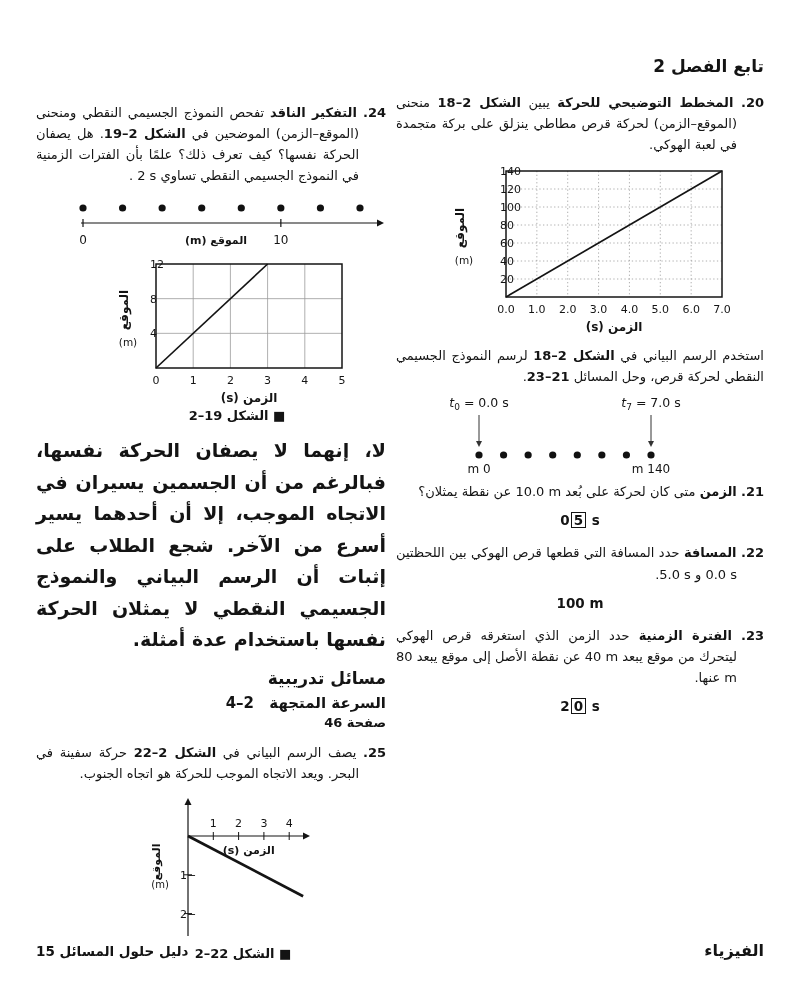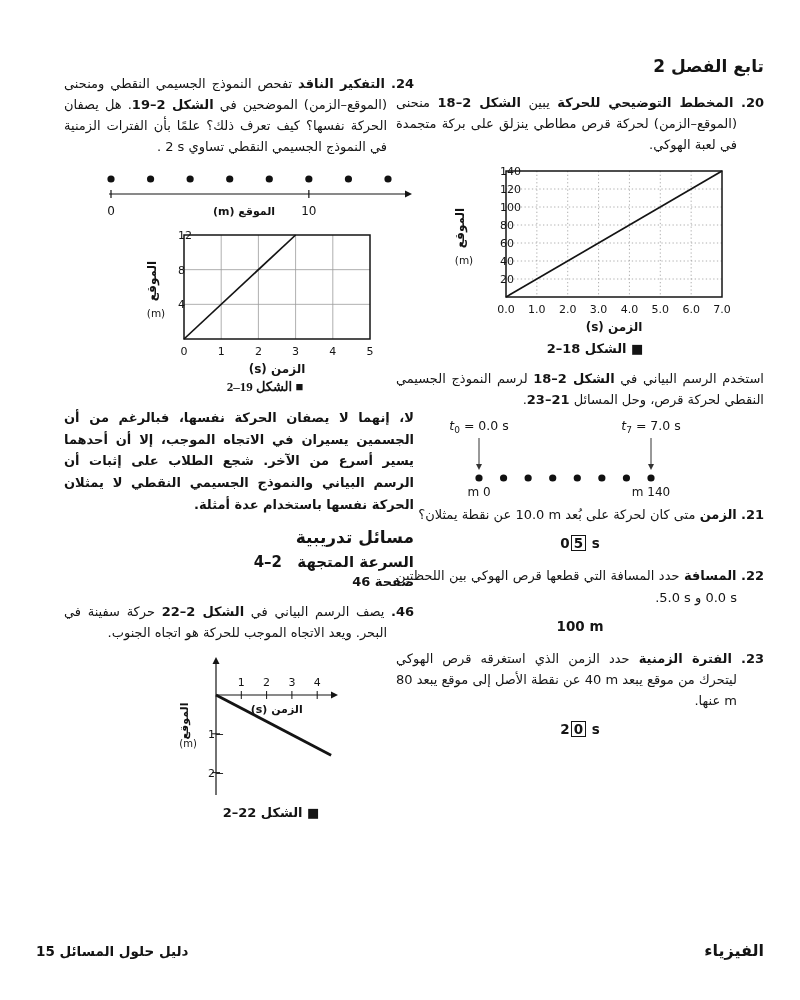--- a/index.html
+++ b/index.html
@@ -1,33 +1,33 @@
 <!DOCTYPE html>
 <html lang="ar" dir="rtl"><head>
 <meta charset="utf-8">
 <style>
   html,body{margin:0;padding:0;background:#ffffff;}
   body{width:800px;height:1000px;position:relative;overflow:hidden;
        font-family:"DejaVu Sans",sans-serif;color:#141414;}
   .col{position:absolute;}
   .col-right{right:36px;top:56px;width:368px;}
-  .col-left{left:36px;top:73px;width:350px;margin-left:28px;}
+  .col-left{left:36px;top:102px;width:350px;}
   h1.pagehead{font-size:17px;font-weight:bold;margin:0 0 16px 0;}
   .problem{font-size:13px;line-height:1.62;text-align:justify;
            padding-right:27px;text-indent:-27px;margin:0 0 10px 0;}
   .para{font-size:13px;line-height:1.62;text-align:justify;margin:6px 0 6px 0;}
   .pnum,.lead,.boldref{font-weight:bold;}
   .answer{font-weight:bold;text-align:center;font-size:13.5px;margin:0 0 14px 0;direction:ltr;}
   .abox{display:inline-block;border:1.6px solid #141414;line-height:1.05;
         padding:0 2px;margin:0 1px;}
-  .answer-block{font-size:13px;line-height:1.66;font-weight:bold;
+  .answer-block{font-size:19px;line-height:1.66;font-weight:bold;
                 text-align:justify;margin:10px 0 12px 0;}
   .figcap{font-weight:bold;font-size:13px;text-align:center;margin:2px 0 12px 0;}
   .cap218{padding-left:30px;}
-  .cap219{padding-left:52px;font-family:Liberation Serif, serif;}
+  .cap219{padding-left:52px;}
   .cap222{padding-left:64px;}
   svg.fig{display:block;margin-left:auto;margin-right:0;}
   svg text{font-family:"DejaVu Sans",sans-serif;fill:#141414;}
   .section-title{font-size:17px;font-weight:bold;margin:8px 0 6px 0;}
   .section-sub{font-size:15px;font-weight:bold;margin:0 0 3px 0;}
   .section-sub .num{margin-right:10px;}
   .section-page{font-size:13px;font-weight:bold;margin:0 0 12px 0;}
   .footer{position:absolute;left:36px;right:36px;bottom:40px;
           display:flex;justify-content:space-between;align-items:baseline;}
   .footer-book{font-size:16px;font-weight:bold;}
@@ -70,21 +70,20 @@
         <text x="66" y="82" text-anchor="end" font-size="11">60</text>
         <text x="66" y="64" text-anchor="end" font-size="11">80</text>
         <text x="66" y="46" text-anchor="end" font-size="11">100</text>
         <text x="66" y="28" text-anchor="end" font-size="11">120</text>
         <text x="66" y="10" text-anchor="end" font-size="11">140</text>
         <line x1="72" y1="132" x2="288" y2="6" stroke="#141414" stroke-width="1.7"></line>
         <text x="180" y="166" text-anchor="middle" font-size="12" font-weight="bold" style="direction:rtl">الزمن (s)</text>
         <text x="30" y="63" text-anchor="middle" font-size="12" font-weight="bold" transform="rotate(-90 30 63)">الموقع</text>
         <text x="30" y="99" text-anchor="middle" font-size="10.5">(m)</text>
       </svg>
-    <div class="figcap cap218"><span>■</span> <span>الشكل</span> <span dir="ltr">2–18</span></div>
 
     <div class="para"><span>استخدم الرسم البياني في </span><span class="boldref">الشكل 2–18</span><span> لرسم النموذج الجسيمي النقطي لحركة قرص، وحل المسائل </span><span class="boldref">21–23</span><span>.</span></div>
 
     <svg id="model218" class="fig" width="330" height="88">
         <text x="45" y="14" text-anchor="middle" font-size="12.5"><tspan font-style="italic">t</tspan><tspan dy="3" font-size="9">0</tspan><tspan dy="-3"> = 0.0 s</tspan></text>
         <line x1="45" y1="22" x2="45" y2="48" stroke="#333" stroke-width="1"></line>
         <polygon points="42,48 48,48 45,54" fill="#333"></polygon>
         <text x="217" y="14" text-anchor="middle" font-size="12.5"><tspan font-style="italic">t</tspan><tspan dy="3" font-size="9">7</tspan><tspan dy="-3"> = 7.0 s</tspan></text>
         <line x1="217" y1="22" x2="217" y2="48" stroke="#333" stroke-width="1"></line>
         <polygon points="214,48 220,48 217,54" fill="#333"></polygon>
@@ -154,21 +153,21 @@
         <text x="72" y="88" text-anchor="middle" font-size="10.5">(m)</text>
       </svg>
     <div class="figcap cap219"><span>■</span> <span>الشكل</span> <span dir="ltr">2–19</span></div>
 
     <div class="answer-block">لا، إنهما لا يصفان الحركة نفسها، فبالرغم من أن الجسمين يسيران في الاتجاه الموجب، إلا أن أحدهما يسير أسرع من الآخر. شجع الطلاب على إثبات أن الرسم البياني والنموذج الجسيمي النقطي لا يمثلان الحركة نفسها باستخدام عدة أمثلة.</div>
 
     <div class="section-title">مسائل تدريبية</div>
     <div class="section-sub"><span>السرعة المتجهة</span> <span class="num" dir="ltr">4–2</span></div>
     <div class="section-page">صفحة 46</div>
 
-    <div class="problem"><span class="pnum">46.</span> <span>يصف الرسم البياني في </span><span class="boldref">الشكل 2–22</span><span> حركة سفينة في البحر. ويعد الاتجاه الموجب للحركة هو اتجاه الجنوب.</span></div>
+    <div class="problem"><span class="pnum">25.</span> <span>يصف الرسم البياني في </span><span class="boldref">الشكل 2–22</span><span> حركة سفينة في البحر. ويعد الاتجاه الموجب للحركة هو اتجاه الجنوب.</span></div>
 
     <svg id="fig222" class="fig" width="330" height="150">
         <line x1="132" y1="10" x2="132" y2="142" stroke="#141414" stroke-width="1.2"></line>
         <polygon points="128.5,11 135.5,11 132,4" fill="#141414"></polygon>
         <line x1="132" y1="42" x2="248" y2="42" stroke="#141414" stroke-width="1.2"></line>
         <polygon points="247,38.5 247,45.5 254,42" fill="#141414"></polygon>
         <line x1="157.3" y1="38" x2="157.3" y2="46" stroke="#141414" stroke-width="1"></line>
         <text x="157.3" y="33" text-anchor="middle" font-size="11">1</text>
         <line x1="182.6" y1="38" x2="182.6" y2="46" stroke="#141414" stroke-width="1"></line>
         <text x="182.6" y="33" text-anchor="middle" font-size="11">2</text>

